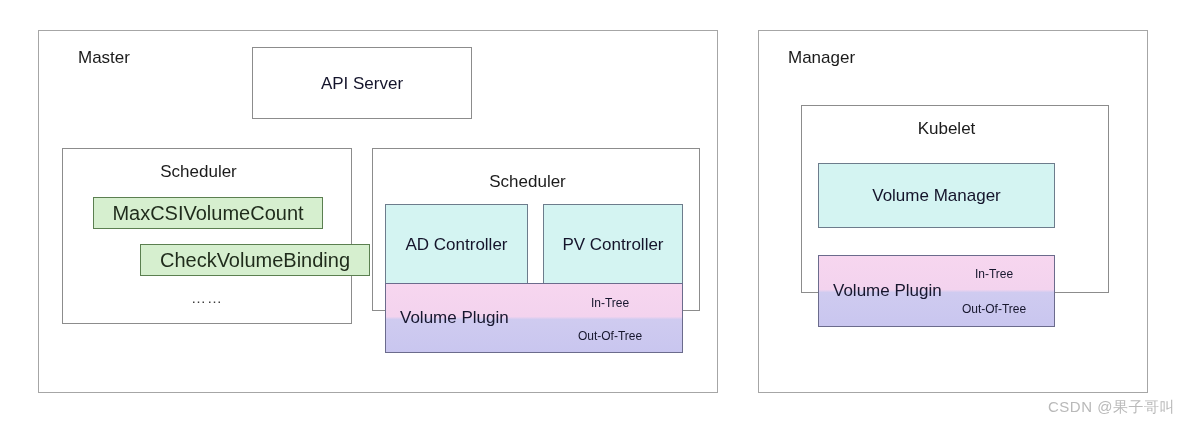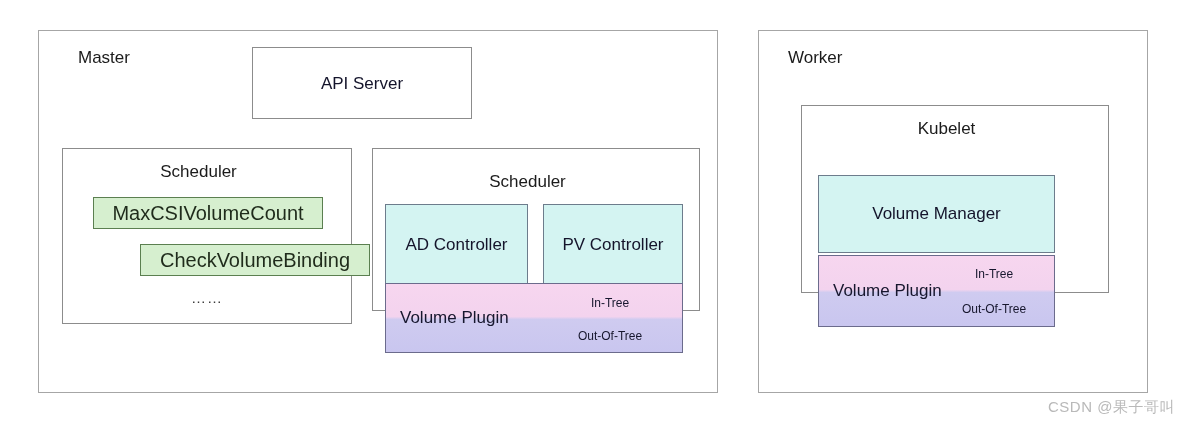--- a/index.html
+++ b/index.html
@@ -167,27 +167,27 @@
   </div>
 
   <div class="vplugin" style="left:385px; top:283px; width:298px; height:70px;">
     <div class="vplugin-name">Volume Plugin</div>
     <div class="vplugin-tag" style="left:150px; width:148px; top:12px;">In-Tree</div>
     <div class="vplugin-tag" style="left:150px; width:148px; top:45px;">Out-Of-Tree</div>
   </div>
 
   <div class="box node-box" style="left:758px; top:30px; width:390px; height:363px;"></div>
 
-  <div class="node-title" style="left:788px; top:48px;">Worker</div>
+  <div class="node-title" style="left:788px; top:48px;">Manager</div>
 
   <div class="box sub-box" style="left:801px; top:105px; width:308px; height:188px;">
     <div class="sub-title" style="top:13px;">Kubelet</div>
   </div>
 
-  <div class="cyan" style="left:818px; top:175px; width:237px; height:78px;">
+  <div class="cyan" style="left:818px; top:163px; width:237px; height:65px;">
     <div class="box-label">Volume Manager</div>
   </div>
 
   <div class="vplugin" style="left:818px; top:255px; width:237px; height:72px;">
     <div class="vplugin-name">Volume Plugin</div>
     <div class="vplugin-tag" style="left:115px; width:120px; top:11px;">In-Tree</div>
     <div class="vplugin-tag" style="left:115px; width:120px; top:46px;">Out-Of-Tree</div>
   </div>
 
   <div class="watermark" style="left:1048px; top:398px;">CSDN @果子哥叫</div>

